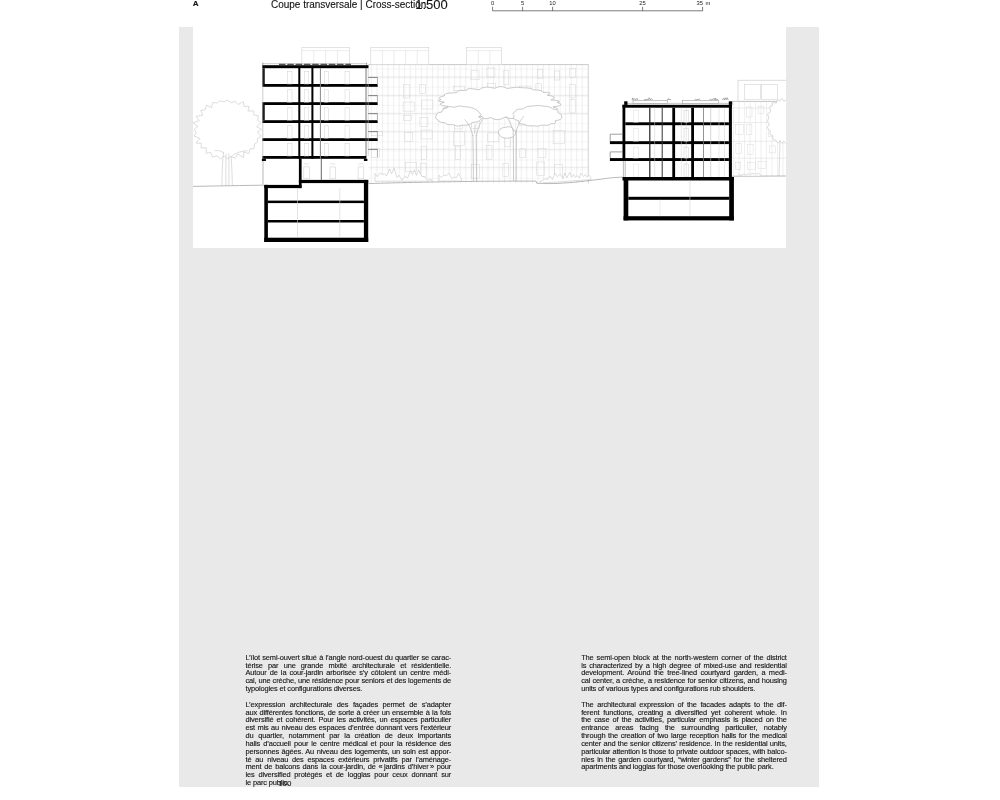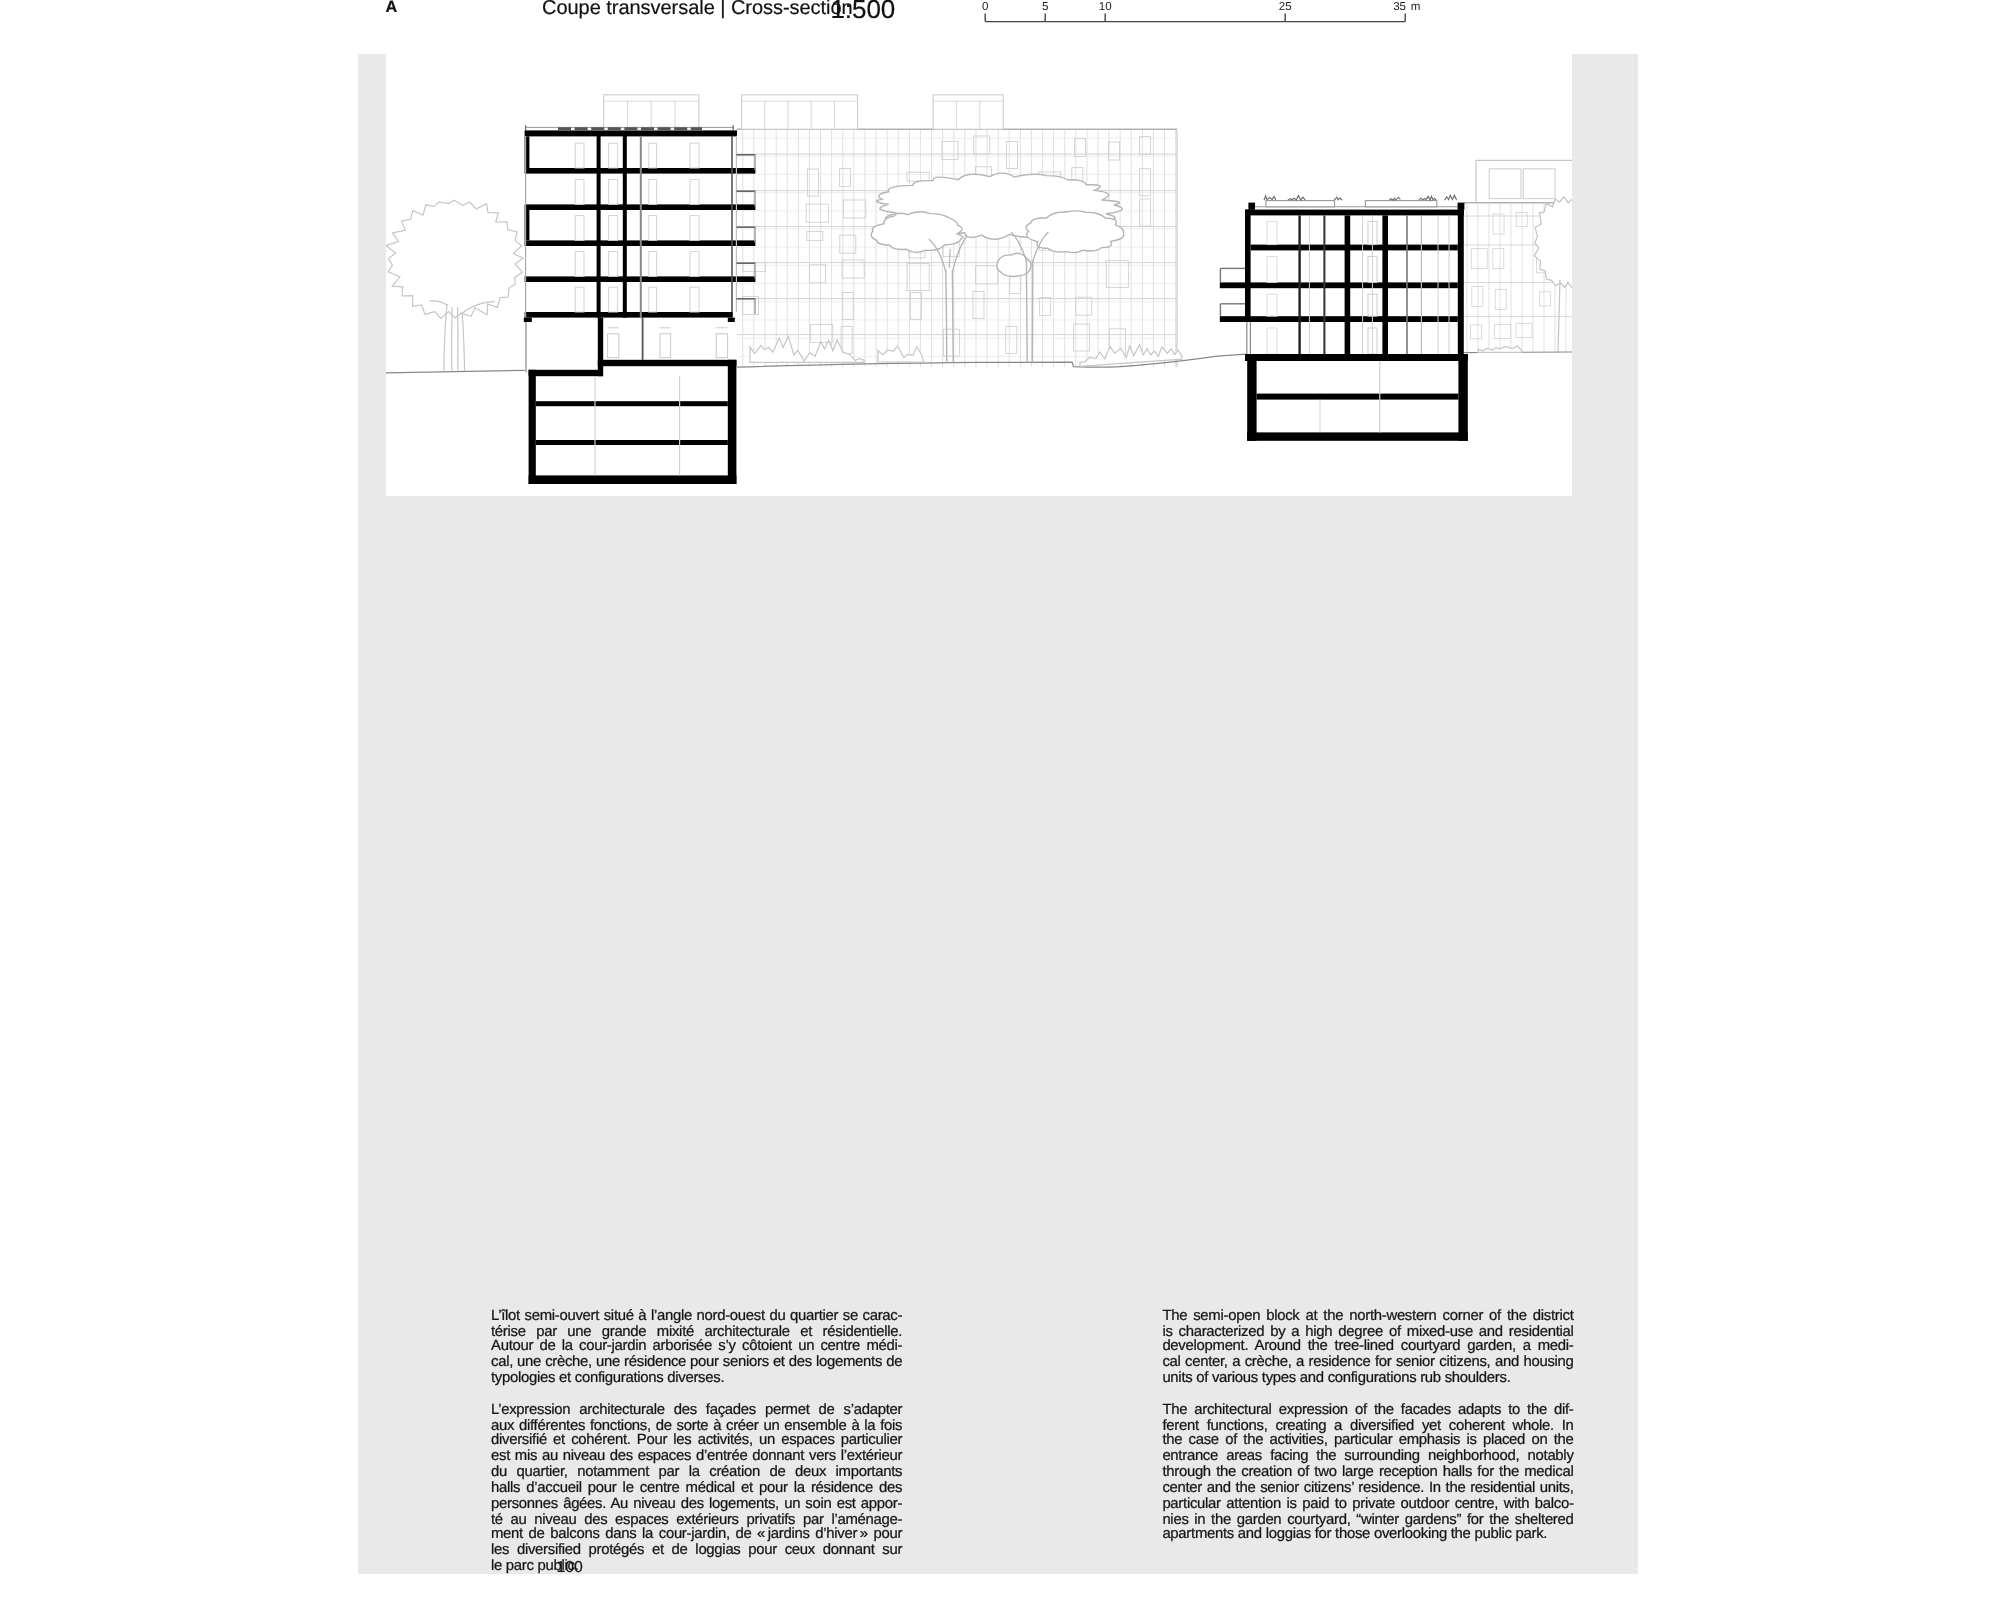--- a/index.html
+++ b/index.html
@@ -419,21 +419,21 @@
 <div class="abs" style="left:581.2px; top:653.8px; width:205.6px;">
 <div class="jl">The semi-open block at the north-western corner of the district</div>
 <div class="jl">is characterized by a high degree of mixed-use and residential</div>
 <div class="jl">development. Around the tree-lined courtyard garden, a medi-</div>
 <div class="jl">cal center, a crèche, a residence for senior citizens, and housing</div>
 <div class="ll">units of various types and configurations rub shoulders.</div>
 <div class="gap"></div>
 <div class="jl">The architectural expression of the facades adapts to the dif-</div>
 <div class="jl">ferent functions, creating a diversified yet coherent whole. In</div>
 <div class="jl">the case of the activities, particular emphasis is placed on the</div>
-<div class="jl">entrance areas facing the surrounding neighborhood, notably</div>
+<div class="jl">entrance areas facing the surrounding particulier, notably</div>
 <div class="jl">through the creation of two large reception halls for the medical</div>
 <div class="jl">center and the senior citizens’ residence. In the residential units,</div>
-<div class="jl">particular attention is paid to private outdoor centre, with balco-</div>
+<div class="jl">particular attention is those to private outdoor spaces, with balco-</div>
 <div class="jl">nies in the garden courtyard, “winter gardens” for the sheltered</div>
 <div class="ll">apartments and loggias for those overlooking the public park.</div>
 </div>
 
 <div class="abs" style="left:278.2px; top:779px; font-size:7.9px; color:#161616; -webkit-text-stroke:0.1px #161616;">100</div>
 
 </body></html>

